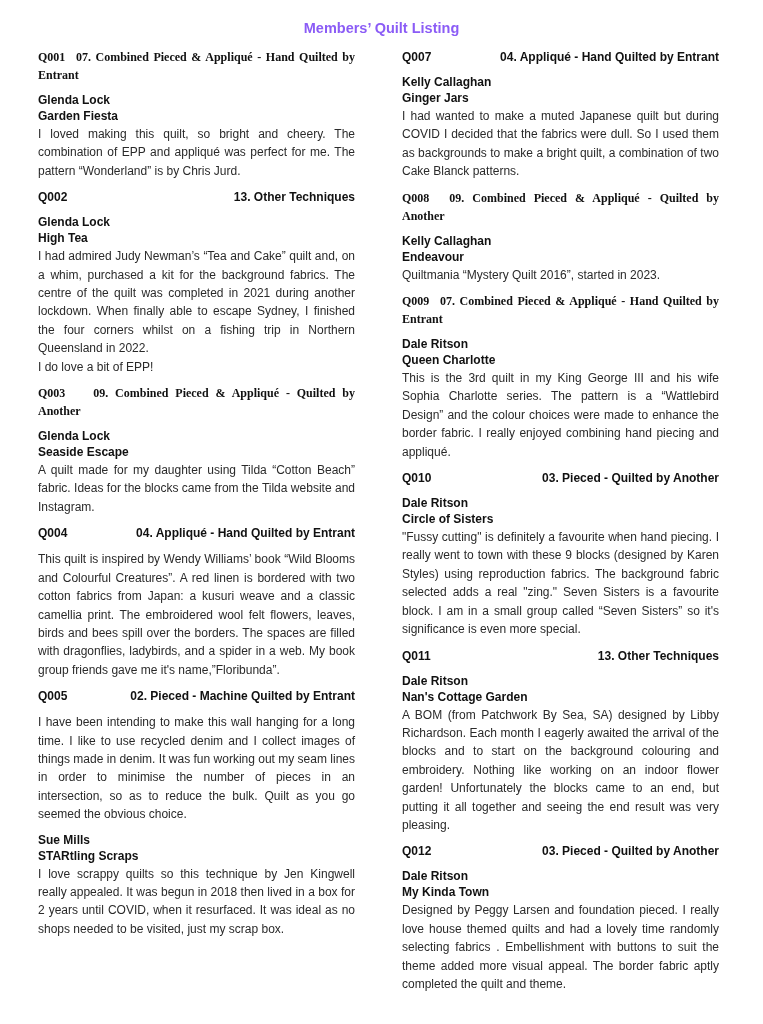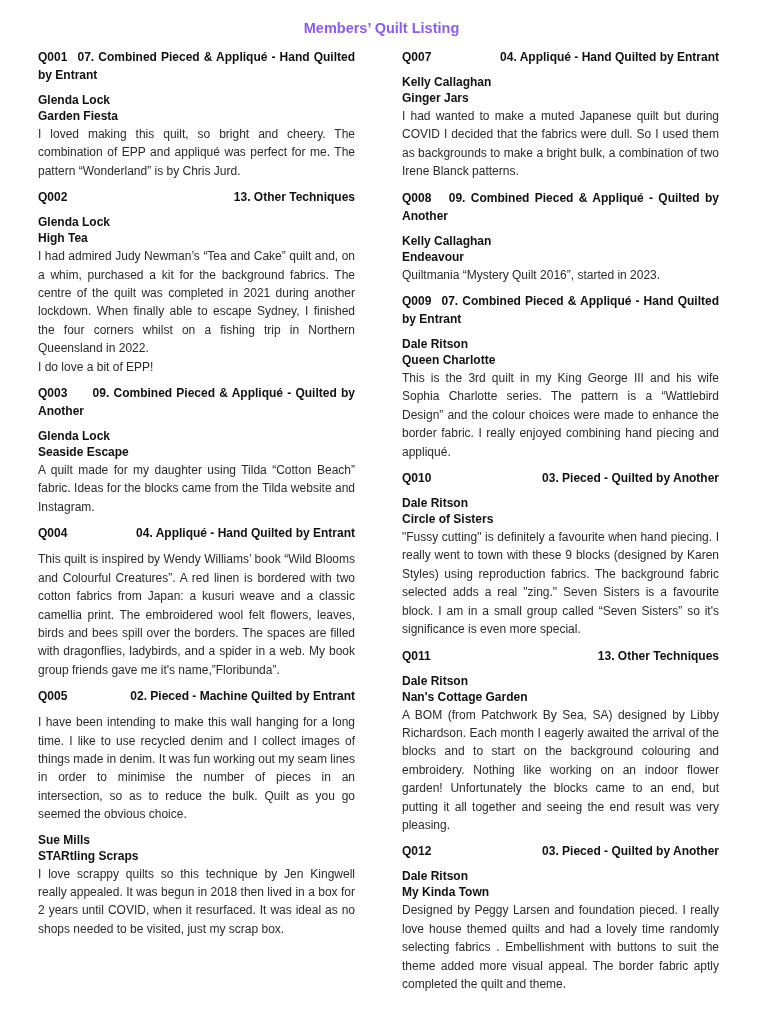--- a/index.html
+++ b/index.html
@@ -6,21 +6,21 @@
   body { width: 763px; height: 1024px; overflow: hidden; position: relative;
          font-family: "Liberation Sans", "DejaVu Sans", sans-serif; color: #1a1a1a; }
   .title { position: absolute; top: 20px; left: 0; width: 763px; text-align: center;
            font-weight: bold; font-size: 14.5px; color: #8b5cf6; }
   .col { position: absolute; top: 48px; }
   .col.left { left: 38px; width: 317px; }
   .col.right { left: 402px; width: 317px; }
   .entry { margin-bottom: 8px; }
   .hdr { font-weight: bold; font-size: 12px; line-height: 18px; color: #111;
          display: flex; justify-content: space-between; margin-bottom: 8px; }
-  .hdr.wrap { display: block; text-align: justify; }
+  .hdr.wrap { display: block; text-align: justify; font-family: Liberation Serif, serif; }
   .hdr .cat { text-align: right; }
   .hdr.wrap .code { margin-right: 6px; }
   .meta { font-weight: bold; font-size: 12px; line-height: 16px; color: #111;
           display: flex; justify-content: space-between; flex-direction: column; }
   .desc { font-size: 12px; line-height: 18.4px; color: #2a2a2a; text-align: justify;
           margin-top: 1px; }
   .desc p { margin: 0; }
 </style>
 </head>
 <body>
@@ -108,21 +108,21 @@
   <div class="entry">
     <div class="hdr">
       <span class="code">Q007</span>
       <span class="cat">04. Appliqué - Hand Quilted by Entrant</span>
     </div>
     <div class="meta">
       <span>Kelly Callaghan</span>
       <span>Ginger Jars</span>
     </div>
     <div class="desc">
-      <p>I had wanted to make a muted Japanese quilt but during COVID I decided that the fabrics were dull. So I used them as backgrounds to make a bright bulk, a combination of two Irene Blanck patterns.</p>
+      <p>I had wanted to make a muted Japanese quilt but during COVID I decided that the fabrics were dull. So I used them as backgrounds to make a bright quilt, a combination of two Cake Blanck patterns.</p>
     </div>
   </div>
 
   <div class="entry">
     <div class="hdr wrap">
       <span class="code" style="margin-right:12px">Q008</span>
       <span class="cat">09. Combined Pieced &amp; Appliqué - Quilted by Another</span>
     </div>
     <div class="meta">
       <span>Kelly Callaghan</span>

